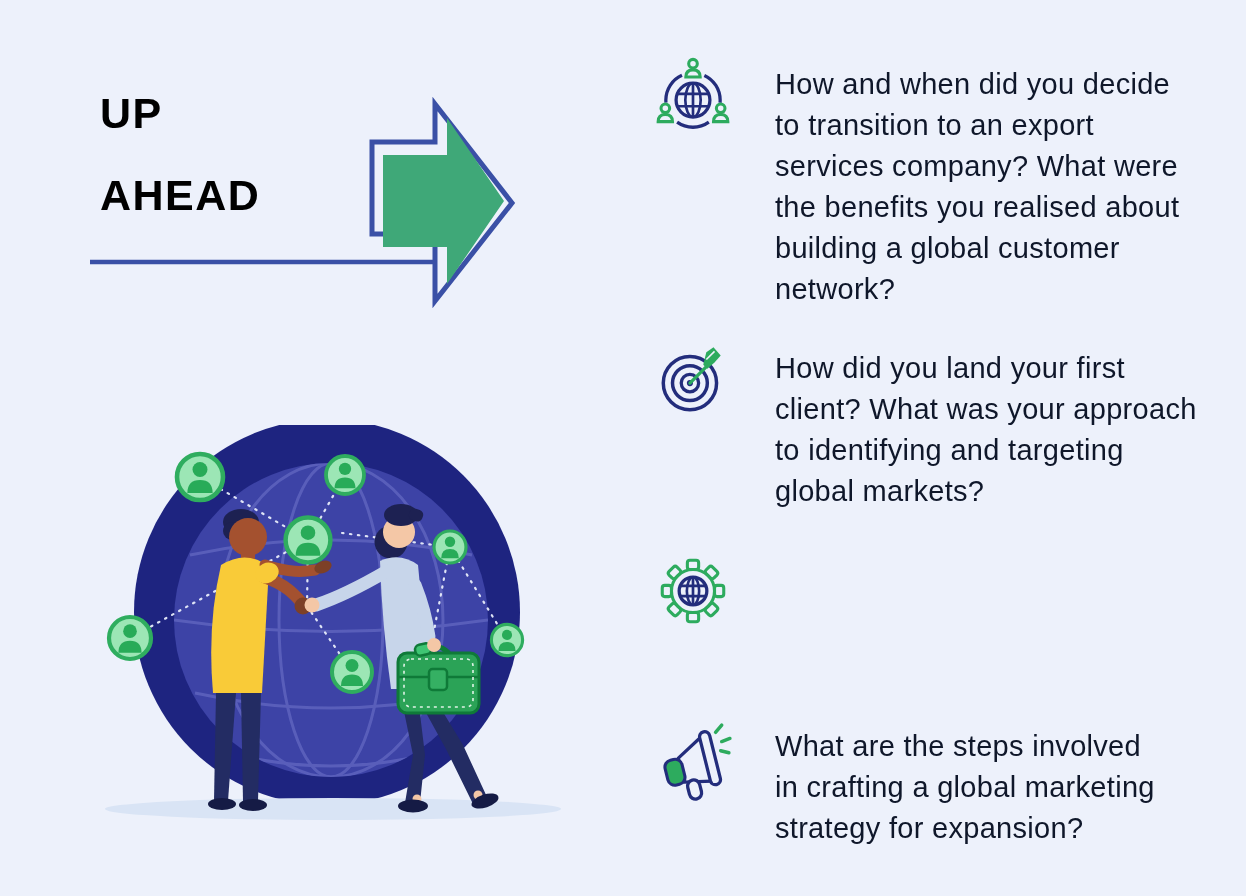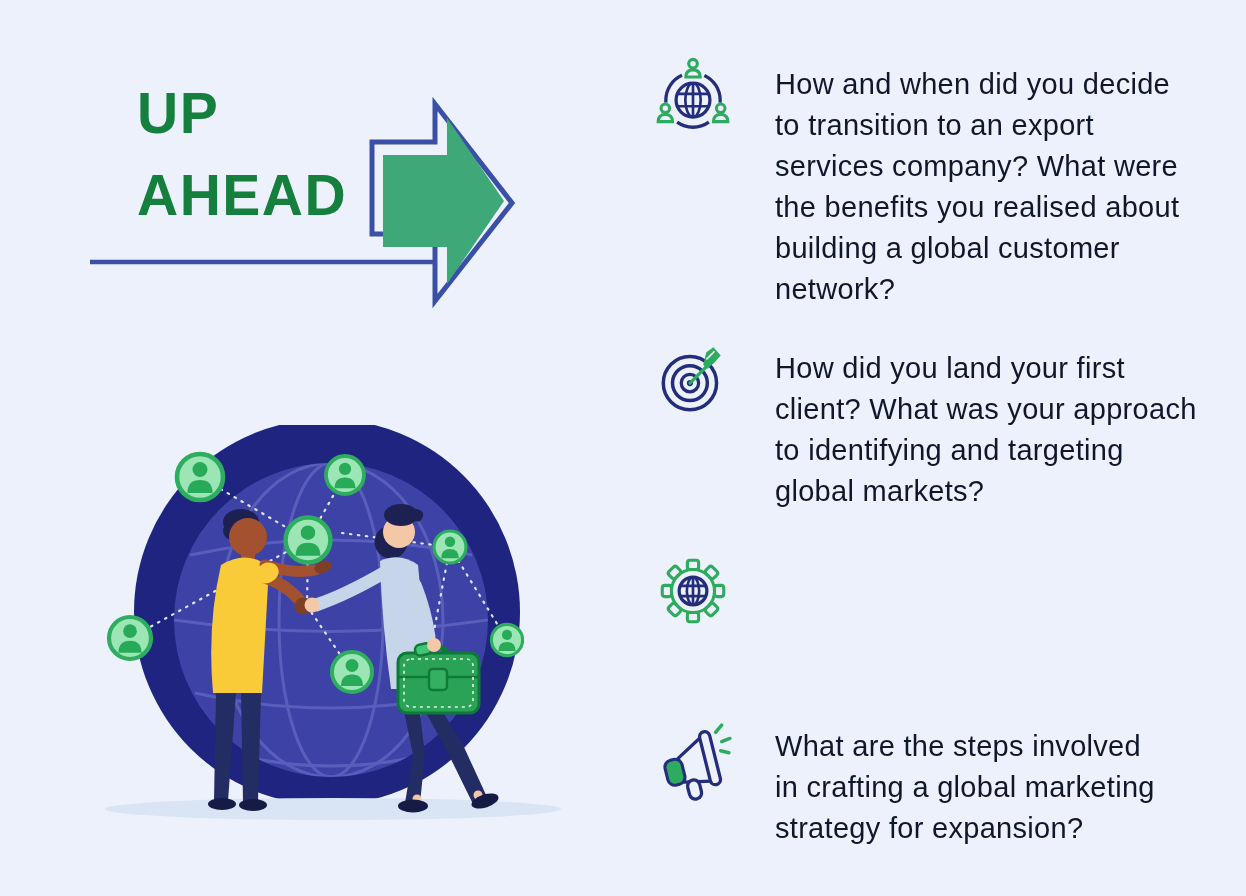--- a/index.html
+++ b/index.html
@@ -5,24 +5,23 @@
   html,body{margin:0;padding:0;}
   .canvas{
     position:relative;
     width:1246px;height:896px;
     background:#edf1fb;
     overflow:hidden;
     font-family:"Liberation Sans", sans-serif;
   }
   .title{
     position:absolute;left:100px;top:72px;
-    font-size:57px;font-weight:700;color:#15803d;
+    font-size:43px;font-weight:700;color:#000000;
     line-height:82px;letter-spacing:1.5px;
     white-space:pre-line;
-    margin-left:37px;
   }
   .arrow-svg{position:absolute;left:85px;top:95px;}
   .illustration-svg{position:absolute;left:95px;top:425px;}
   .q-icon{position:absolute;left:652px;width:82px;height:82px;}
   .q-icon svg{width:82px;height:82px;display:block;}
   .q-text{
     position:absolute;left:763px;width:480px;
     font-size:29px;line-height:41px;letter-spacing:0.3px;
     color:#0f172a;white-space:pre-line;margin:12px;
   }

